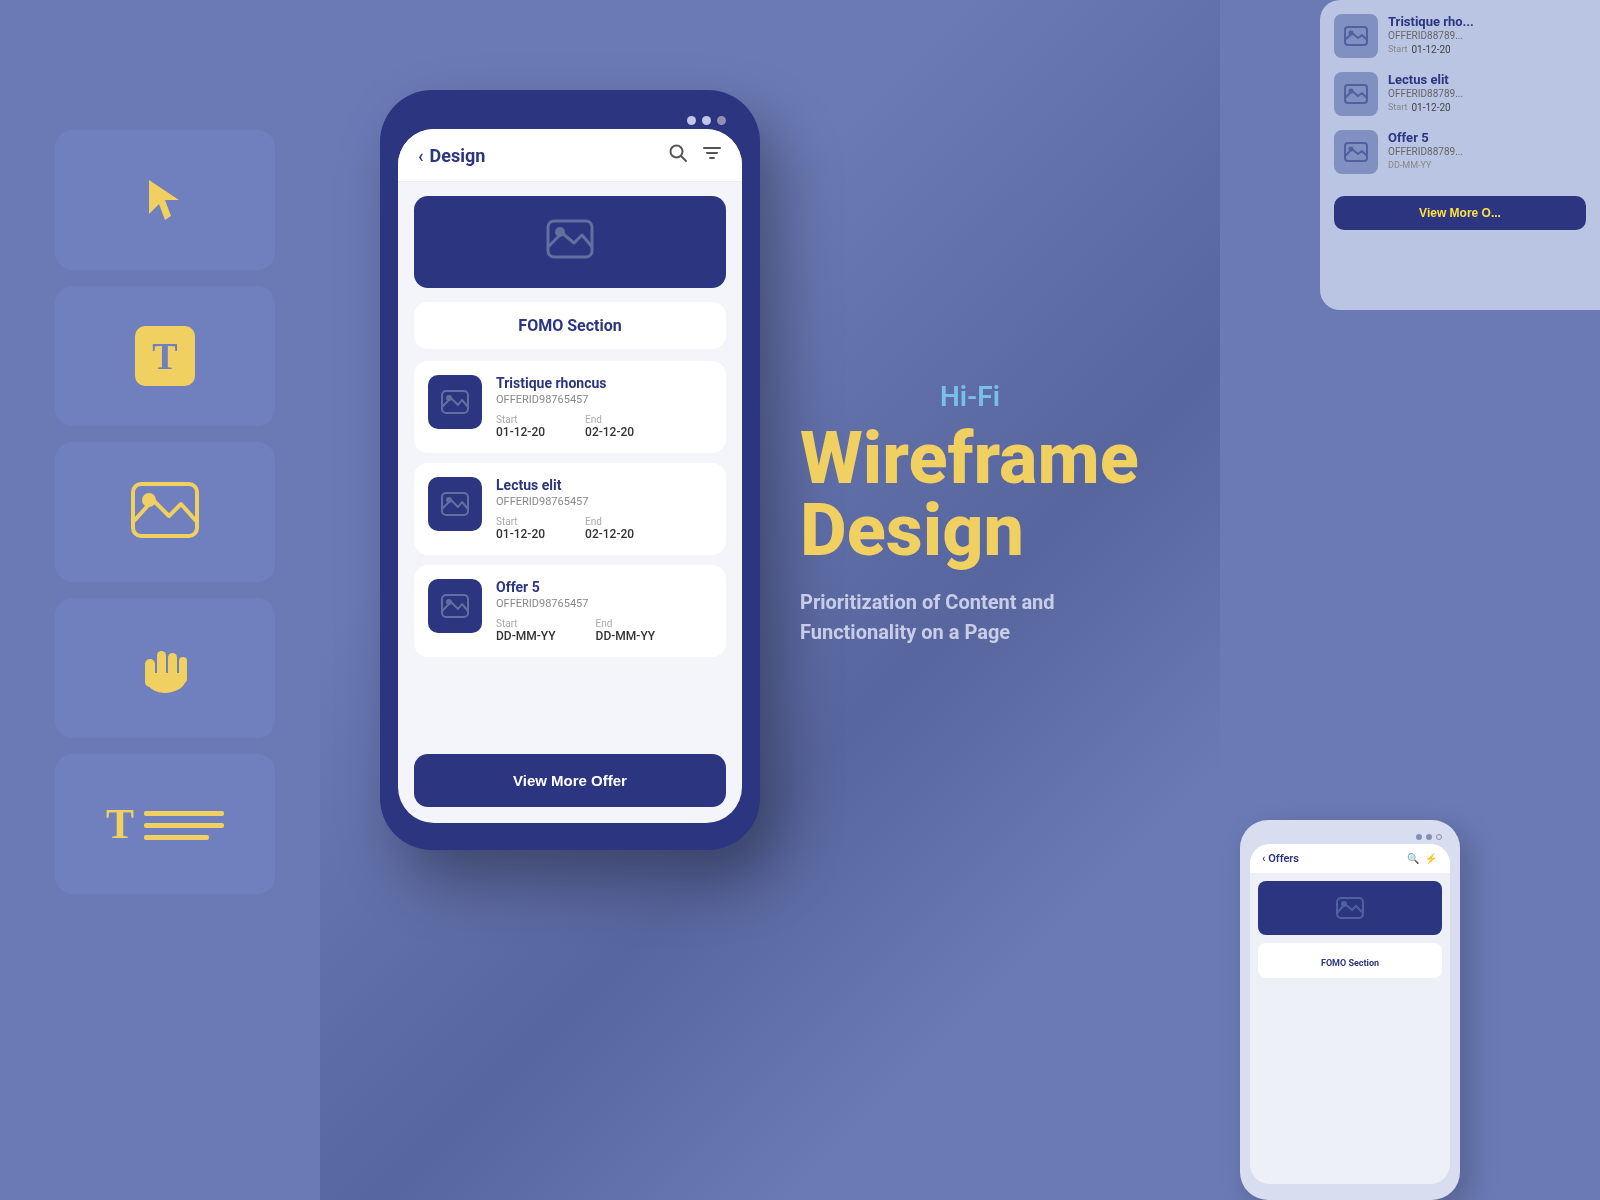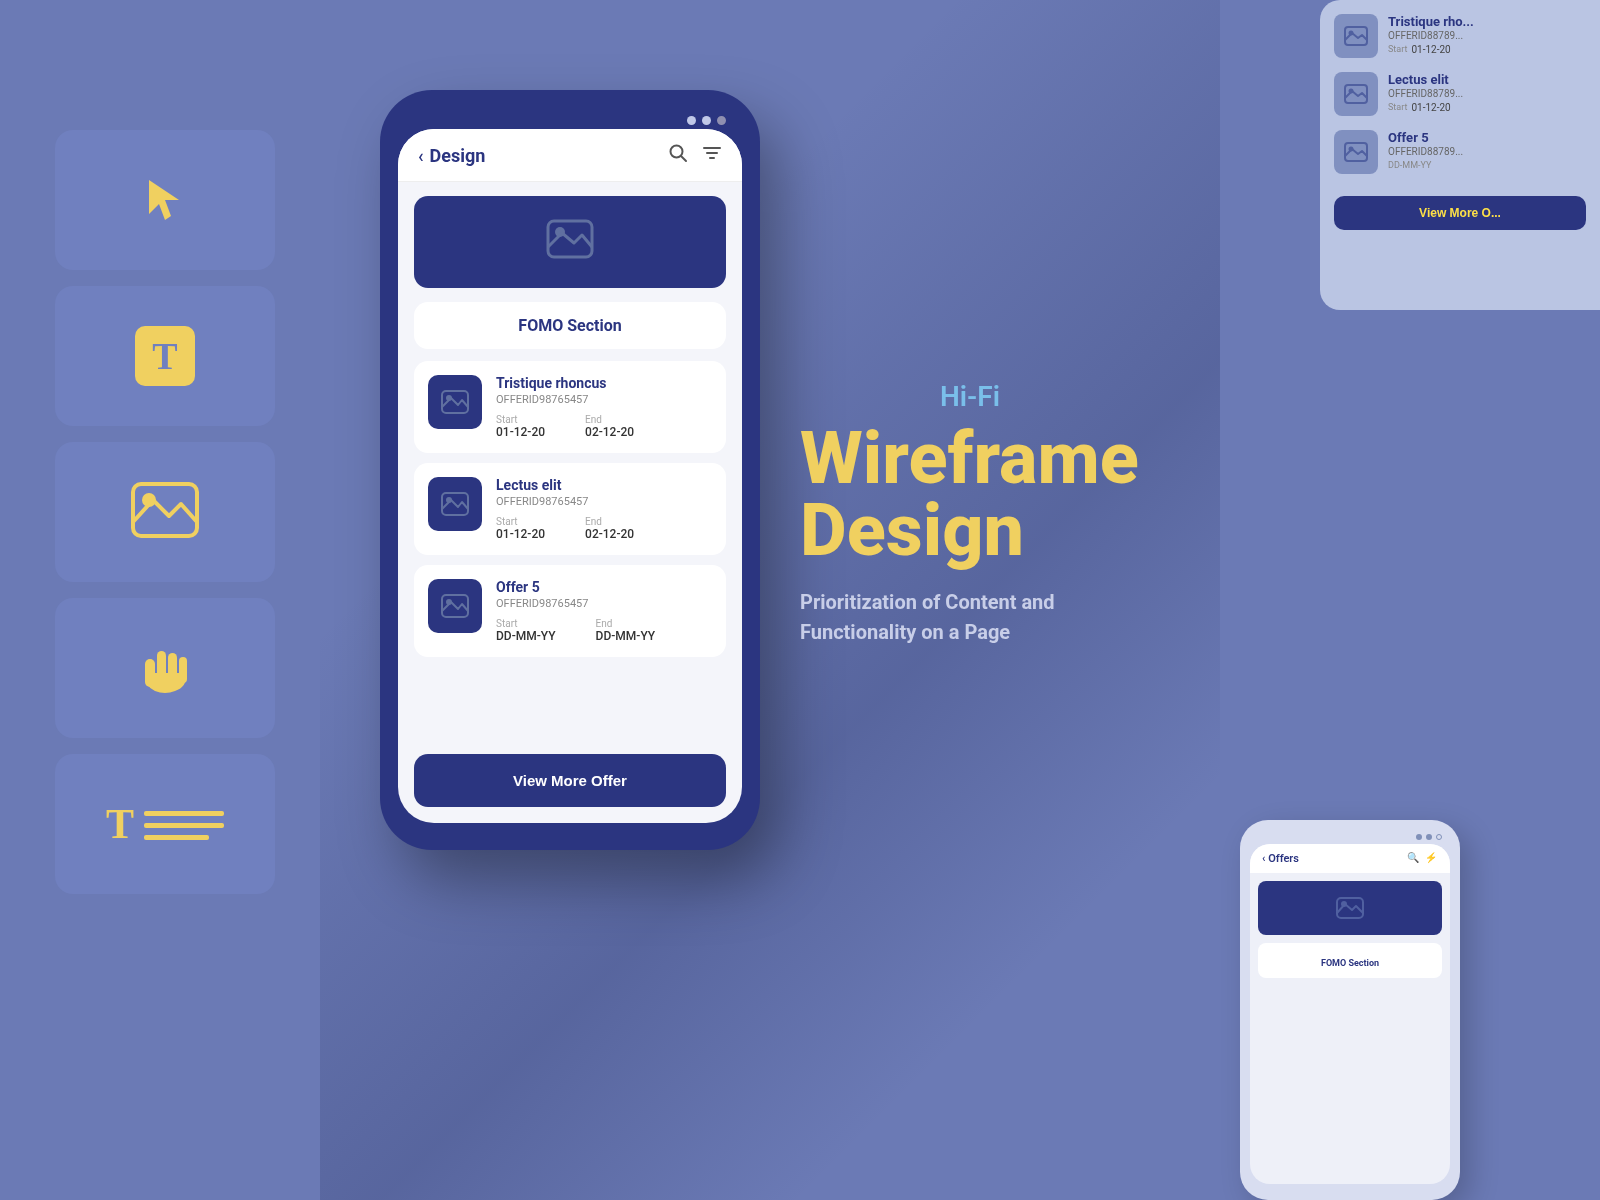--- a/index.html
+++ b/index.html
@@ -398,20 +398,21 @@
       background: #eef0f8;
       border-radius: 20px;
       height: calc(100% - 20px);
       overflow: hidden;
     }
 
     .small-screen-header {
       background: white;
       padding: 8px 12px;
       display: flex;
+      align-items: center;
       justify-content: space-between;
     }
 
     .small-back {
       font-size: 11px;
       color: #2b3580;
       font-weight: 600;
     }
 
     .small-icons {

